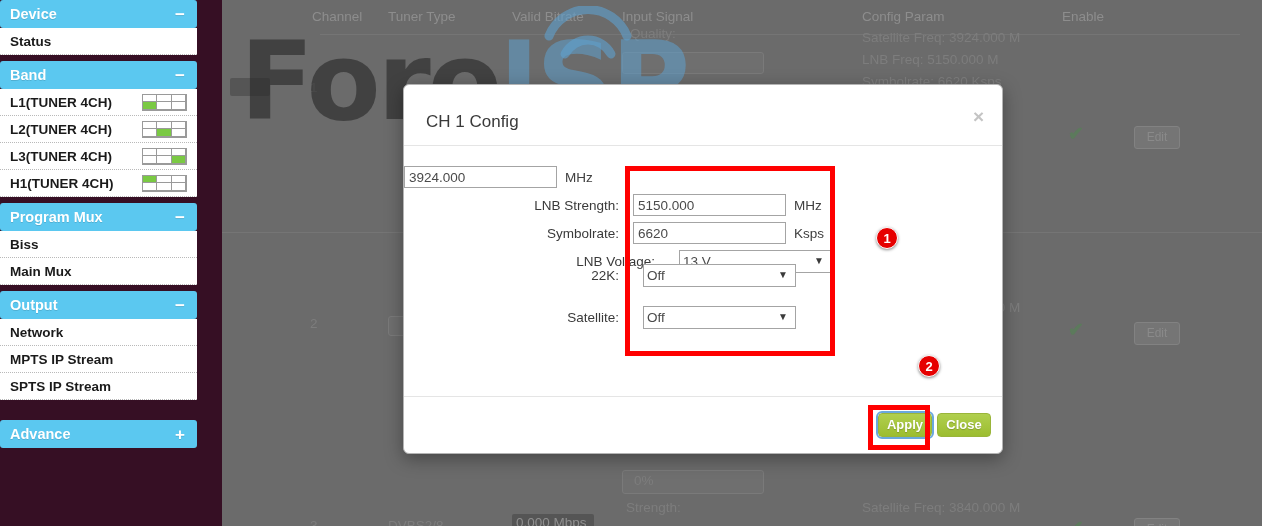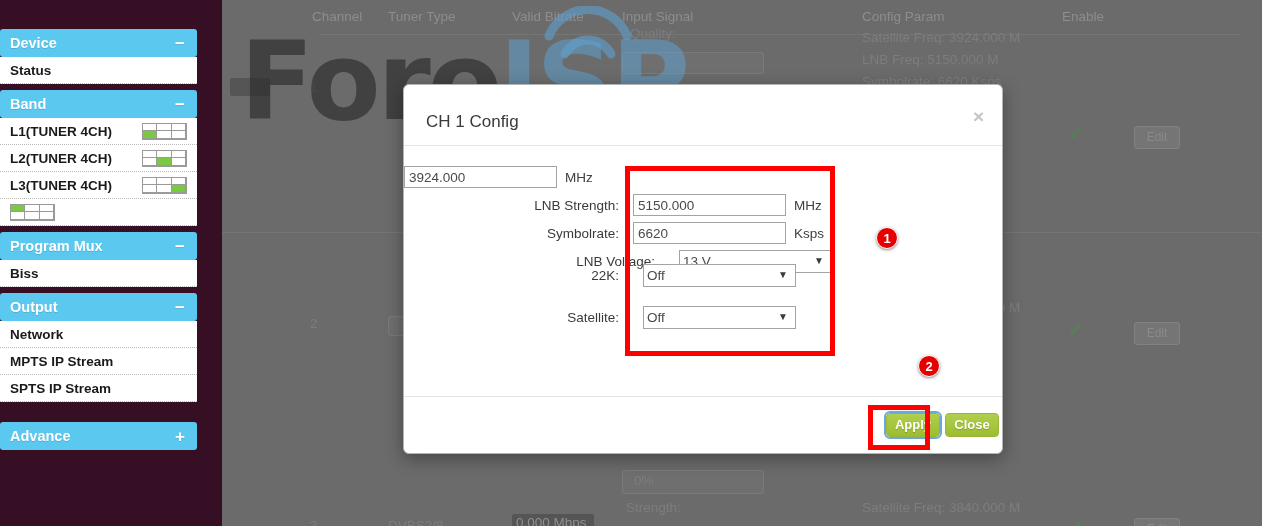--- a/index.html
+++ b/index.html
@@ -25,21 +25,20 @@
     font-weight: bold;
     height: 28px;
     line-height: 28px;
     padding: 0 10px;
     box-sizing: border-box;
     display: flex;
     align-items: center;
     justify-content: space-between;
     border-radius: 3px;
     text-shadow: 0 1px 0 rgba(0,0,0,.12);
-    margin-top: 29px;
   }
   .nav-header .pm {
     font-size: 17px; font-weight: bold; line-height: 1;
     padding-right: 2px;
   }
   .nav-item {
     background: #ffffff;
     color: #1a1a1a;
     font-size: 13.5px;
     font-weight: bold;
@@ -261,21 +260,20 @@
     color: #ffffff;
     font-size: 13px;
     font-weight: bold;
     text-align: center;
     line-height: 22px;
     box-sizing: border-box;
     cursor: pointer;
     text-shadow: 0 1px 1px rgba(0,0,0,.2);
     font-family: "Liberation Sans", sans-serif;
     padding: 0;
-    margin-left: 8px;
   }
   #btn-apply {
     left: 474px; top: 16px;
     width: 54px;
     outline: 2px solid #6aa8dd;
     outline-offset: 0px;
   }
   #btn-close {
     left: 533px; top: 16px;
     width: 54px;
@@ -406,36 +404,40 @@
       <span class="band-icon">
           <i></i>
           <i></i>
           <i></i>
           <i></i>
           <i></i>
           <i class="on"></i>
         </span>
     </div>
     <div class="nav-item">
+      <span>H1(TUNER 4CH)</span>
       <span class="band-icon">
           <i class="on"></i>
           <i></i>
           <i></i>
           <i></i>
           <i></i>
           <i></i>
         </span>
     </div>
 
     <div class="nav-header" style="margin-top:6px;">
       <span>Program Mux</span>
       <span class="pm">−</span>
     </div>
     <div class="nav-item">
       <span>Biss</span>
+    </div>
+    <div class="nav-item">
+      <span>Main Mux</span>
     </div>
 
     <div class="nav-header" style="margin-top:6px;">
       <span>Output</span>
       <span class="pm">−</span>
     </div>
     <div class="nav-item">
       <span>Network</span>
     </div>
     <div class="nav-item">

